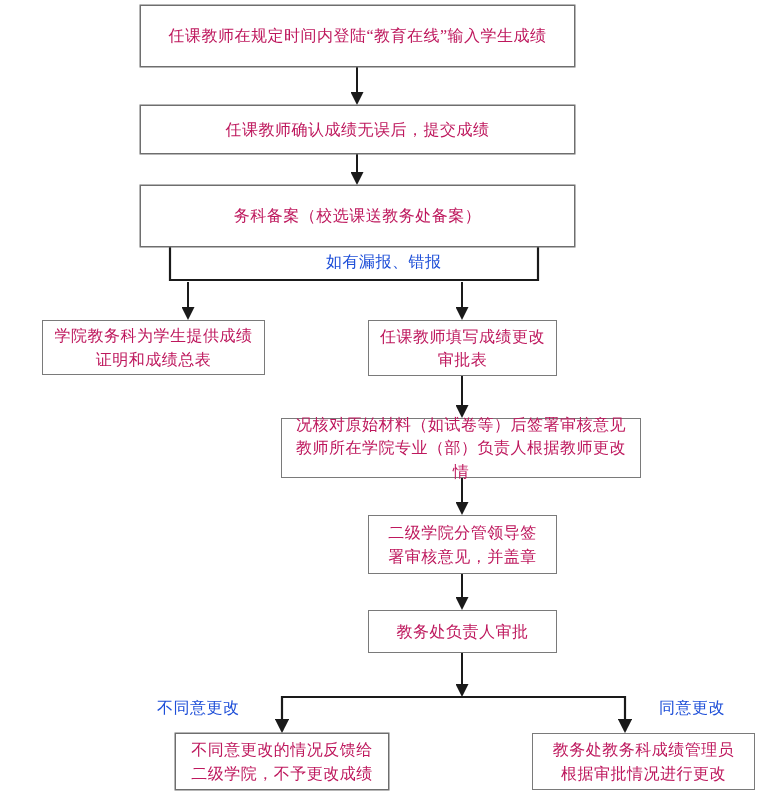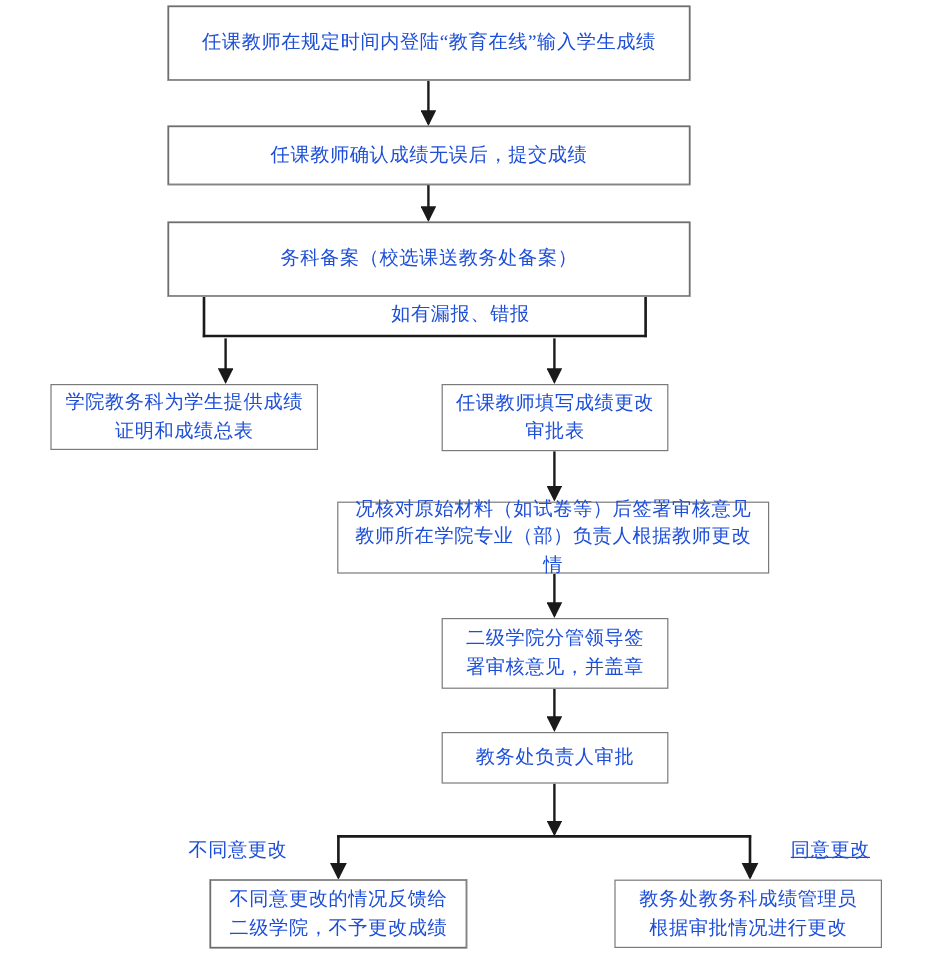--- a/index.html
+++ b/index.html
@@ -27,21 +27,21 @@
   }
   .node {
     position: absolute;
     box-sizing: border-box;
     border: 1px solid #7a7a7a;
     background: #ffffff;
     display: flex;
     align-items: center;
     justify-content: center;
     text-align: center;
-    color: #1d4ed8;
+    color: #be185d;
     font-size: 16px;
     line-height: 1.45;
     letter-spacing: 0.5px;
     padding: 2px 6px;
     z-index: 2;
     font-family: Liberation Serif, serif;
   }
   .node.thick {
     border: 1px solid #6e6e6e;
     box-shadow: 0 0 0 0.5px #6e6e6e;
@@ -126,25 +126,25 @@
     <span>二级学院分管领导签</span>
     <span>署审核意见，并盖章</span>
   </div>
 
   <div class="node" style="left:368px; top:610px; width:189px; height:43px;">
     <span>教务处负责人审批</span>
   </div>
 
   <div class="edge-label" style="left:157px; top:698px;">不同意更改</div>
 
-  <div class="edge-label" style="left:659px; top:698px;text-decoration:underline;">同意更改</div>
+  <div class="edge-label" style="left:659px; top:698px;">同意更改</div>
 
   <div class="node thick" style="left:175px; top:733px; width:214px; height:57px; flex-direction:column;">
     <span>不同意更改的情况反馈给</span>
     <span>二级学院，不予更改成绩</span>
   </div>
 
-  <div class="node" style="left:512px; top:733px; width:223px; height:57px; flex-direction:column;">
+  <div class="node" style="left:532px; top:733px; width:223px; height:57px; flex-direction:column;">
     <span>教务处教务科成绩管理员</span>
     <span>根据审批情况进行更改</span>
   </div>
 
 </div>
 
 </body></html>

